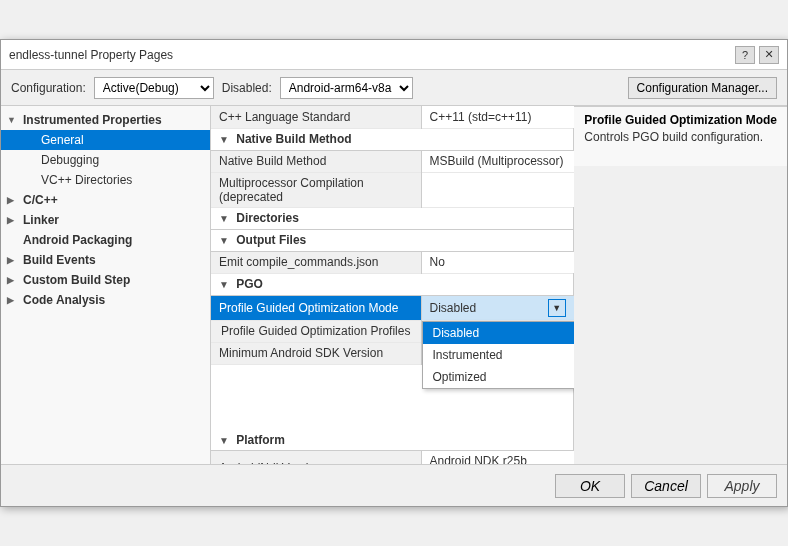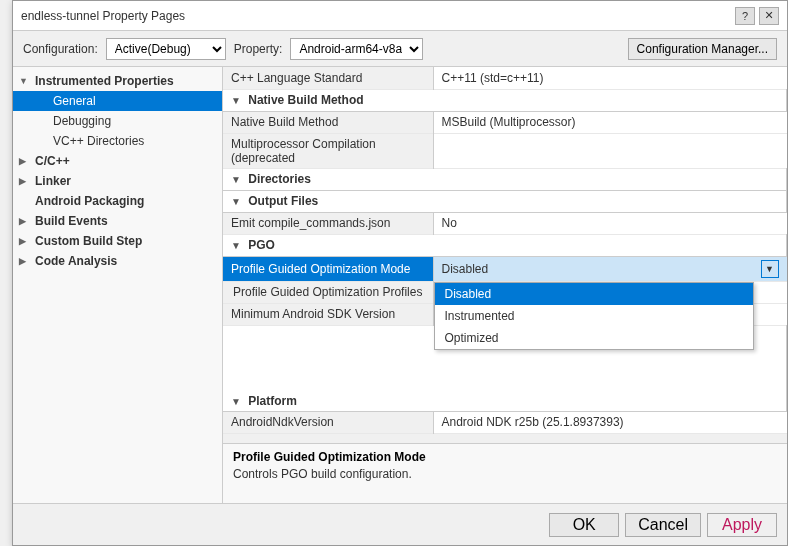--- a/index.html
+++ b/index.html
@@ -9,27 +9,26 @@
       background: #f0f0f0;
       display: flex;
       justify-content: center;
       align-items: center;
       width: 788px;
       height: 546px;
       overflow: hidden;
     }
     .window {
       width: 788px;
-      height: 546px;
+      height: 468px;
       background: #f0f0f0;
       border: 1px solid #999;
       display: flex;
       flex-direction: column;
       box-shadow: 2px 2px 8px rgba(0,0,0,0.3);
-      margin-left: 12px;
     }
     .title-bar {
       background: #fff;
       border-bottom: 1px solid #ccc;
       padding: 6px 8px;
       display: flex;
       align-items: center;
       justify-content: space-between;
       height: 30px;
     }
@@ -123,21 +122,20 @@
       display: inline-block;
       color: #666;
     }
     .sidebar-item.selected .expand-icon {
       color: white;
     }
     .properties-panel {
       flex: 1;
       overflow: hidden;
       display: flex;
-      flex-direction: column;
     }
     .prop-table-container {
       flex: 1;
       overflow-y: auto;
       overflow-x: hidden;
       position: relative;
     }
     .prop-table {
       width: 100%;
       border-collapse: collapse;
@@ -238,28 +236,29 @@
       display: flex;
       justify-content: flex-end;
       align-items: center;
       gap: 6px;
       background: #f0f0f0;
       height: 42px;
     }
     .footer-btn {
       min-width: 70px;
       height: 24px;
-      font-size: 16px;
+      font-size: 14px;
       border: 1px solid #aaa;
       background: #e8e8e8;
       padding: 0 12px;
       cursor: pointer;
+      font-style: italic;
     }
     .footer-btn.apply-btn {
-      color: #be185d;
+      color: #404040;
       background: #f0f0f0;
     }
   </style>
 </head>
 <body>
 
 <div class="window">
 
   <div class="title-bar">
     <span class="title-bar-title">endless-tunnel Property Pages</span>
@@ -267,21 +266,21 @@
       <button class="title-btn">?</button>
       <button class="title-btn">✕</button>
     </div>
   </div>
 
   <div class="config-bar">
     <span class="config-label">Configuration:</span>
     <select class="config-select">
       <option>Active(Debug)</option>
     </select>
-    <span class="config-label">Property:</span>
+    <span class="config-label">Disabled:</span>
     <select class="config-select">
       <option>Android-arm64-v8a</option>
     </select>
     <button class="config-manager-btn">Configuration Manager...</button>
   </div>
 
   <div class="main-content">
 
     <div class="sidebar">
       <div class="sidebar-item level-0">

